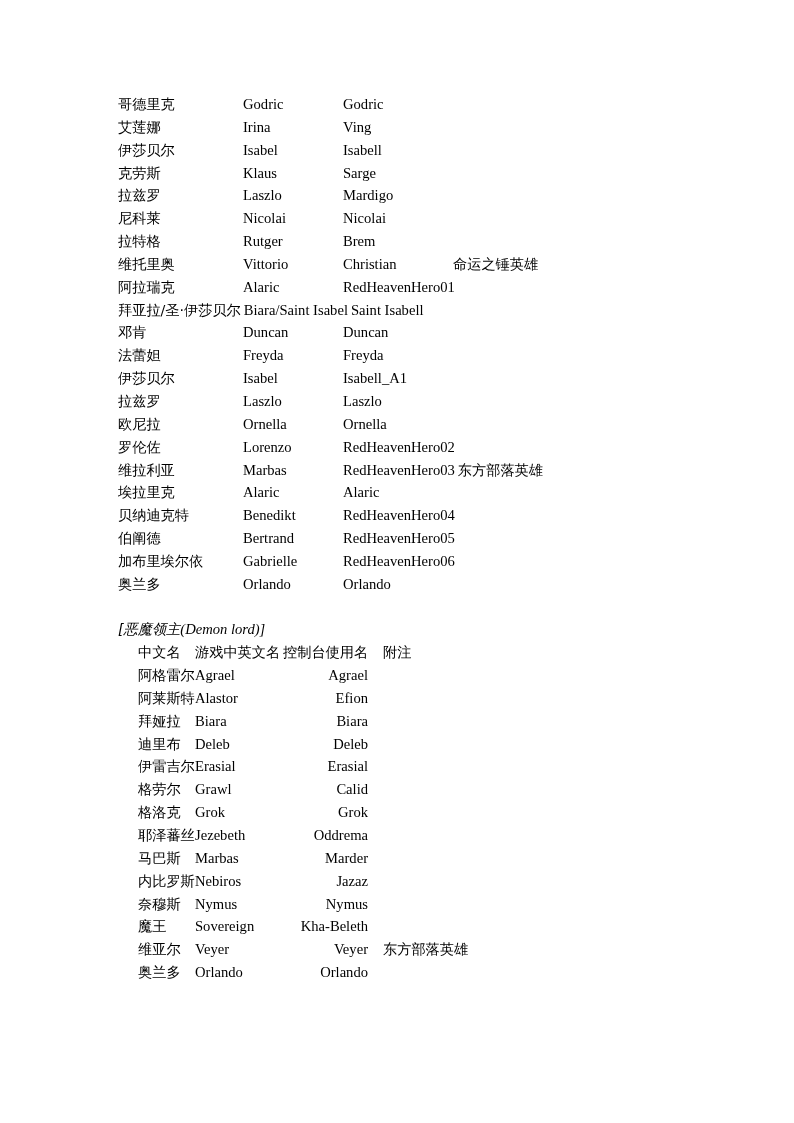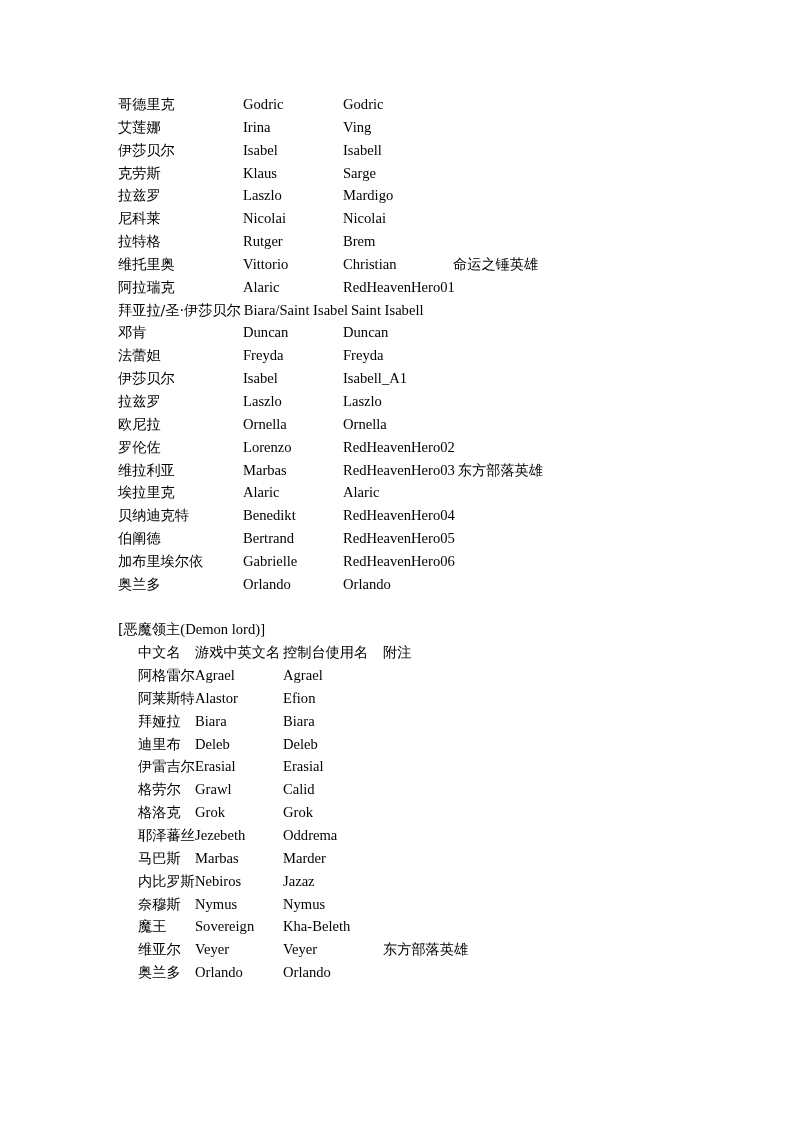--- a/index.html
+++ b/index.html
@@ -52,41 +52,42 @@
 
   
   .t1 .c1 { width: 125px; }
   .t1 .c2 { width: 100px; }
   .t1 .c3 { width: 110px; }
   .t1 .c4 { width: 120px; }
 
   
   .t2 .c1 { width: 57px; margin-left: 20px; }
   .t2 .c2 { width: 88px; }
-  .t2 .c3 { width: 85px; }
+  .t2 .c3 { width: 85px; text-align: right; }
   .t2 .c4 { width: 120px; margin-left: 15px; }
 
   
   .cell.wide { width: auto; padding-right: 3px; }
 
   .zh {
     font-family: "DejaVu Sans", "Liberation Sans", sans-serif;
     font-size: 14.2px;
   }
   .en {
     font-family: "Liberation Serif", "DejaVu Serif", serif;
     font-size: 14.6px;
   }
 
   .section-title {
     display: block;
     white-space: nowrap;
     height: 22.85px;
     line-height: 22.85px;
     font-size: 14.6px;
+    font-style: italic;
   }
   .section-title .zh { font-size: 14.2px; }
 
   .spacer { display: block; height: 22.85px; }
 
   .hdr .cell { }
 </style>
 </head>
 <body>
 

